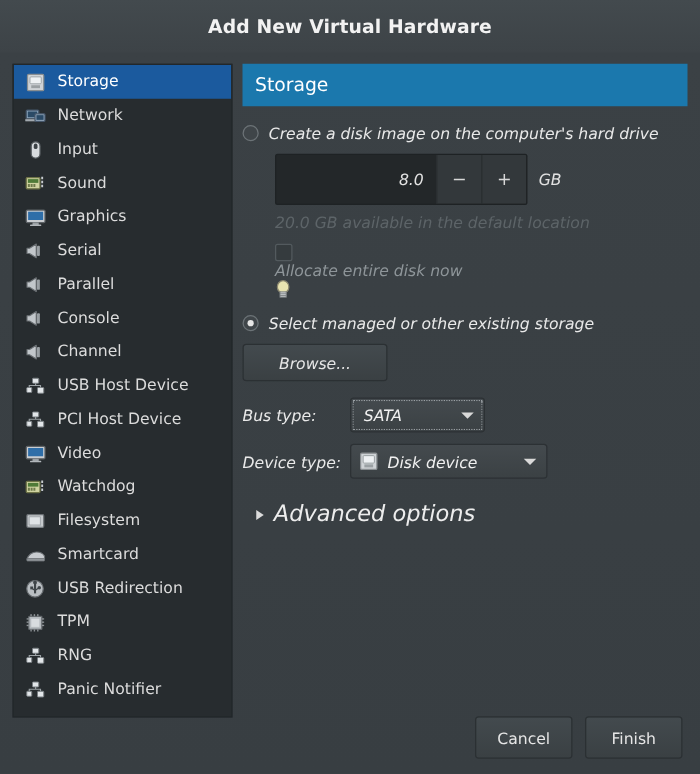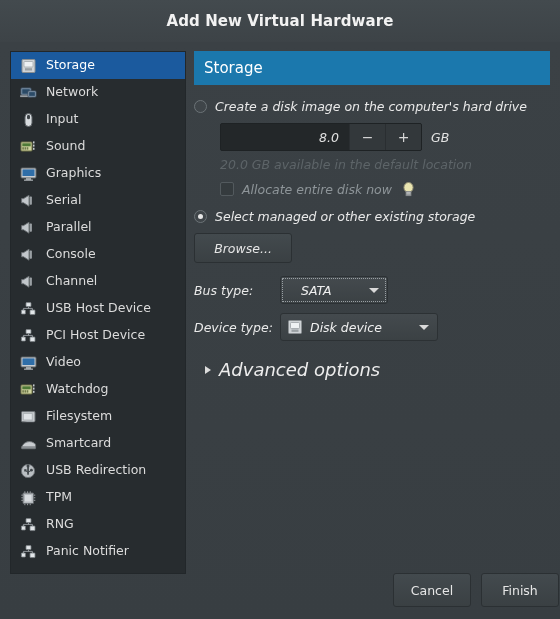--- a/index.html
+++ b/index.html
@@ -151,21 +151,21 @@
 
   
   .spin-row {
     display: flex;
     align-items: center;
     margin-bottom: 6px;
   }
   .spin {
     display: flex;
     align-items: stretch;
-    height: 28px;
+    height: 41px;
     width: 202px;
     background: #232729;
     border: 1px solid #1e2224;
     border-radius: 2px;
     box-sizing: border-box;
     overflow: hidden;
   }
   .spin-val {
     flex: 1 1 auto;
     display: flex;
@@ -193,20 +193,21 @@
 
   .muted {
     color: #5d6468;
     font-size: 12.5px;
     margin-bottom: 10px;
   }
 
   .check-row {
     display: flex;
     margin-bottom: 12px;
+    flex-direction: column;
   }
   .checkbox {
     width: 14px;
     height: 14px;
     border: 1px solid #535a5e;
     background: #353b3e;
     border-radius: 2px;
     margin-right: 8px;
     flex: 0 0 14px;
     box-sizing: border-box;
@@ -233,21 +234,21 @@
     border-radius: 3px;
     color: #e6e6e6;
     font-size: 12.5px;
     height: 30px;
     display: inline-flex;
     align-items: center;
     justify-content: center;
     box-sizing: border-box;
   }
   .btn-browse {
-    width: 98px;
+    width: 116px;
     margin-right: 0;
   }
   .path-field {
     flex: 1 1 auto;
     height: 30px;
     background: #232729;
     border: 1px solid #1e2224;
     border-radius: 2px;
     display: flex;
     align-items: center;
@@ -271,21 +272,21 @@
     color: #e9e9e9;
     flex: 0 0 86px;
   }
   .combo {
     height: 28px;
     background: linear-gradient(to bottom, #444a4e, #3b4144);
     border: 1px solid #2c3134;
     border-radius: 3px;
     display: inline-flex;
     align-items: center;
-    padding: 0 8px 0 20px;
+    padding: 0 8px 0 10px;
     box-sizing: border-box;
     color: #f0f0f0;
     font-size: 12.5px;
   }
   .combo.focused {
     outline: 1px dotted #9aa0a4;
     outline-offset: -3px;
   }
   .combo-bus { width: 108px; justify-content: space-between; }
   .combo-dev { width: 158px; justify-content: flex-start; padding-left: 6px; }
@@ -314,21 +315,21 @@
     margin-right: 8px;
   }
   .adv-text {
     font-size: 18px;
     color: #ededed;
   }
 
   
   .footer {
     position: absolute;
-    right: 1px;
+    right: 14px;
     bottom: 12px;
     display: flex;
     gap: 10px;
   }
   .btn-footer {
     width: 78px;
     height: 34px;
   }
 
   svg { display: block; }

